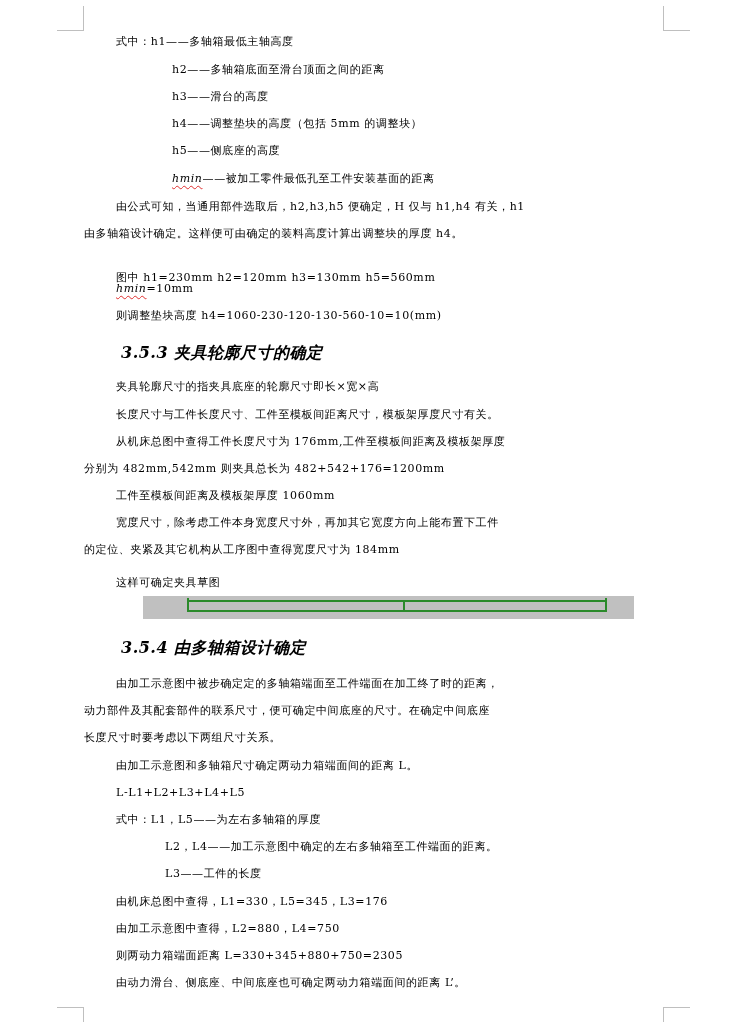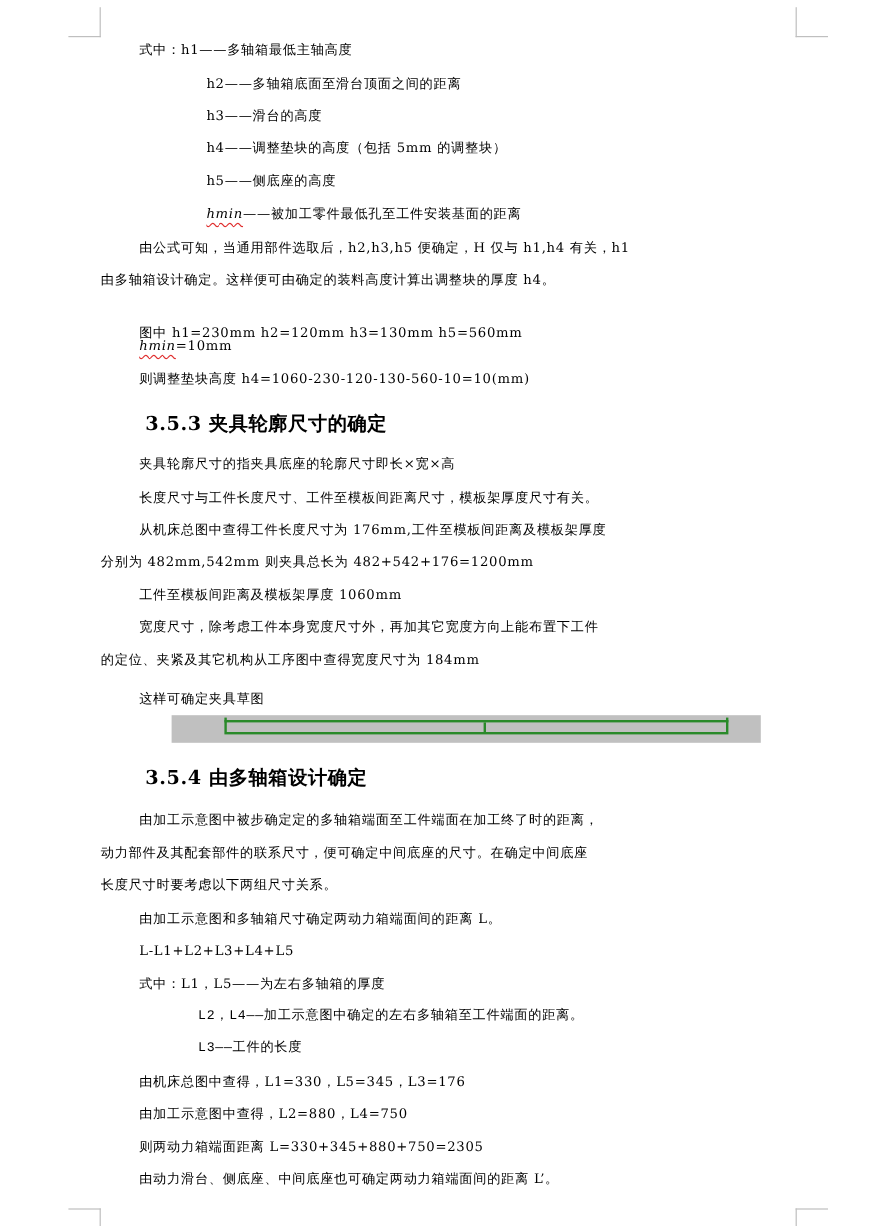--- a/index.html
+++ b/index.html
@@ -12,24 +12,24 @@
     .c-tr { left: 663px; top: 6px; border-width: 0 0 1px 1px; }
     .c-bl { left: 57px; top: 1007px; border-width: 1px 1px 0 0; height: 16px; }
     .c-br { left: 663px; top: 1007px; border-width: 1px 0 0 1px; height: 16px; }
 
     .line {
       position: absolute; left: 84px; white-space: nowrap;
       font-size: 11px; line-height: 20px; letter-spacing: 0.6px;
     }
     .in1 { left: 116px; }
     .in2 { left: 172px; }
-    .in3 { left: 165px; font-family: Liberation Mono, monospace; }
+    .in3 { left: 165px; }
     .heading {
       position: absolute; left: 121px; font-size: 16px; font-weight: bold;
-      line-height: 22px; white-space: nowrap; letter-spacing: 0.5px;
+      line-height: 22px; white-space: nowrap; letter-spacing: 0.5px; font-style: italic;
     }
     .squiggle { text-decoration: underline wavy #e03030; text-decoration-thickness: 1px; text-underline-offset: 3px; font-style: italic; }
 
     .figure-bar {
       position: absolute; left: 143px; top: 596px; width: 491px; height: 23px; background: #c0c0c0;
     }
     .fig-box {
       position: absolute; left: 44px; top: 4px; width: 416px; height: 8px;
       border: 2px solid #2a8a2a; border-top-width: 2px;
     }

